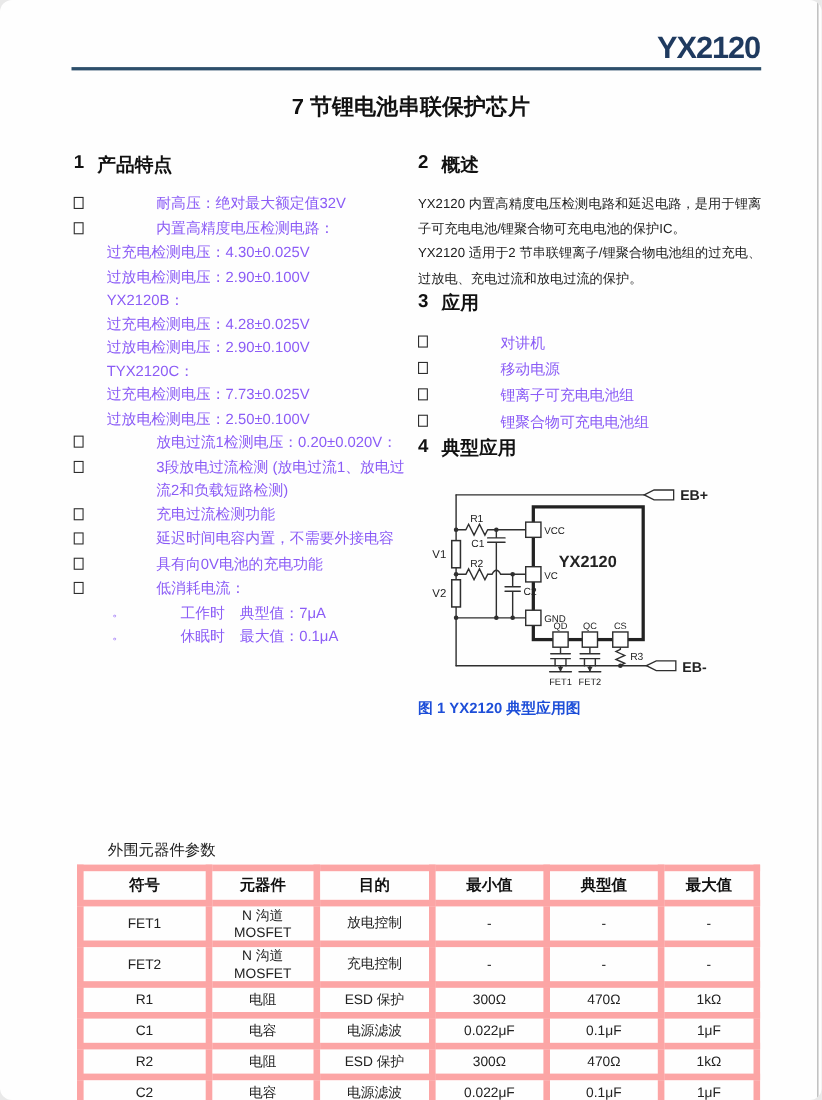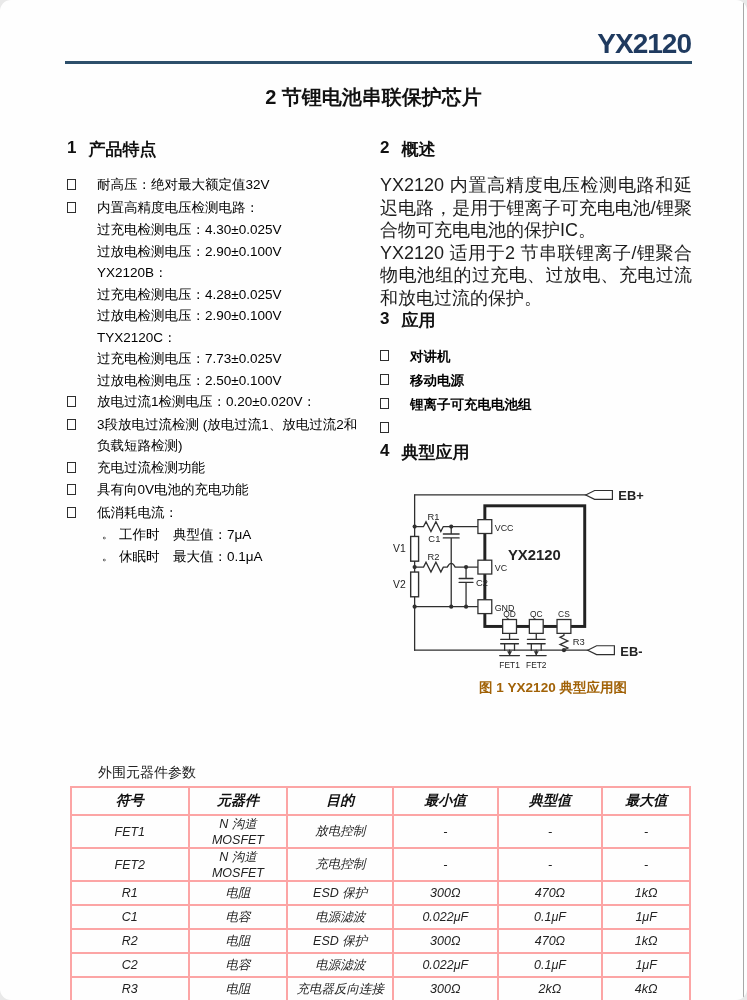--- a/index.html
+++ b/index.html
@@ -11,53 +11,53 @@
          letter-spacing:-1px;color:#1f3a5f;}
   .rule{position:absolute;top:61px;left:65px;width:627px;height:3px;background:#2d4f6b;}
   .doc-title{position:absolute;top:84px;left:0;width:747px;text-align:center;
              font-size:20px;font-weight:bold;color:#111;}
 
   h2.sec{display:flex;gap:12px;margin:0 0 13px 0;font-size:17px;font-weight:bold;color:#111;}
 
   .col-left{position:absolute;left:67px;top:138px;width:303px;}
   .col-right{position:absolute;left:380px;top:138px;width:312px;}
 
-  .row{display:flex;font-size:13.5px;line-height:21.5px;color:#000000;}
+  .row{display:flex;font-size:13.5px;line-height:21.5px;color:#8b5cf6;gap:45px;}
   .row .mk{flex:none;width:30px;}
   .sq{display:inline-block;width:7px;height:9px;border:1.2px solid #2e2e2e;margin-top:5px;}
   .row.s{padding-left:30px;}
   .row.d{padding-left:35px;}
   .row.d .dotmk{margin-right:6px;font-size:11px;}
-  .apps .row{line-height:24px;font-weight:bold;}
-
-  .para{margin:0;font-size:18px;line-height:22.5px;text-align:justify;color:#1c1c1c;}
+  .apps .row{line-height:24px;}
+
+  .para{margin:0;font-size:12px;line-height:22.5px;text-align:justify;color:#1c1c1c;}
   .mt-apps{margin-top:31px;}
   .mt-typ{margin-top:16px;}
 
   .fig{margin:2px 0 0 2px;}
-  .fig-cap{width:346px;text-align:center;font-size:13.5px;font-weight:bold;color:#a16207;margin-top:0;}
+  .fig-cap{width:346px;text-align:left;font-size:13.5px;font-weight:bold;color:#1d4ed8;margin-top:0;}
 
   .table-wrap{position:absolute;left:70px;top:764px;width:621px;}
   .tbl-title{font-size:14px;color:#222;padding-left:28px;margin-bottom:4px;}
   table{border-collapse:collapse;width:621px;}
-  th,td{border:2px solid #fca5a5;text-align:center;padding:0 2px;font-style:italic;}
+  th,td{border:6px solid #fca5a5;text-align:center;padding:0 2px;}
   th{font-size:14px;font-weight:bold;height:26px;color:#111;}
   td{font-size:12.5px;height:22px;color:#222;}
 
   svg text{font-family:"Liberation Sans","DejaVu Sans",sans-serif;fill:#232323;}
 </style>
 </head>
 <body>
 
 <div class="page">
   <div class="edge-r"></div>
 
   <div class="brand">YX2120</div>
   <div class="rule"></div>
-  <div class="doc-title">2 节锂电池串联保护芯片</div>
+  <div class="doc-title">7 节锂电池串联保护芯片</div>
 
   <div class="col-left">
     <h2 class="sec">
       <span>1</span>
       <span>产品特点</span>
     </h2>
 
     <div class="row b">
         <span class="mk"><span class="sq"></span></span>
         <span>耐高压：绝对最大额定值32V</span>
@@ -94,20 +94,24 @@
         <span class="mk"><span class="sq"></span></span>
         <span>放电过流1检测电压：0.20±0.020V：</span>
       </div>
     <div class="row b">
         <span class="mk"><span class="sq"></span></span>
         <span>3段放电过流检测 (放电过流1、放电过流2和负载短路检测)</span>
       </div>
     <div class="row b">
         <span class="mk"><span class="sq"></span></span>
         <span>充电过流检测功能</span>
+      </div>
+    <div class="row b">
+        <span class="mk"><span class="sq"></span></span>
+        <span>延迟时间电容内置，不需要外接电容</span>
       </div>
     <div class="row b">
         <span class="mk"><span class="sq"></span></span>
         <span>具有向0V电池的充电功能</span>
       </div>
     <div class="row b">
         <span class="mk"><span class="sq"></span></span>
         <span>低消耗电流：</span>
       </div>
     <div class="row d">
@@ -140,20 +144,21 @@
       <div class="row b">
           <span class="mk"><span class="sq"></span></span>
           <span>移动电源</span>
         </div>
       <div class="row b">
           <span class="mk"><span class="sq"></span></span>
           <span>锂离子可充电电池组</span>
         </div>
       <div class="row b">
           <span class="mk"><span class="sq"></span></span>
+          <span>锂聚合物可充电电池组</span>
         </div>
     </div>
 
     <h2 class="sec mt-typ">
       <span>4</span>
       <span>典型应用</span>
     </h2>
 
     <svg class="fig" width="356" height="196" viewBox="0 0 360 196">
 

